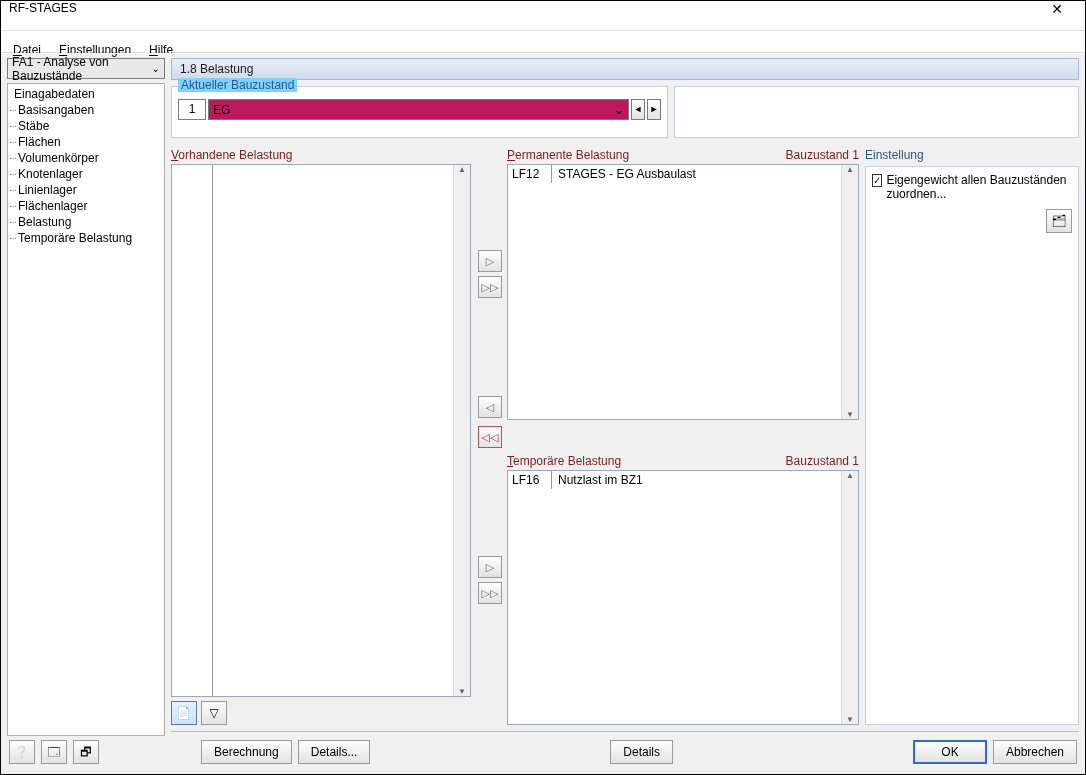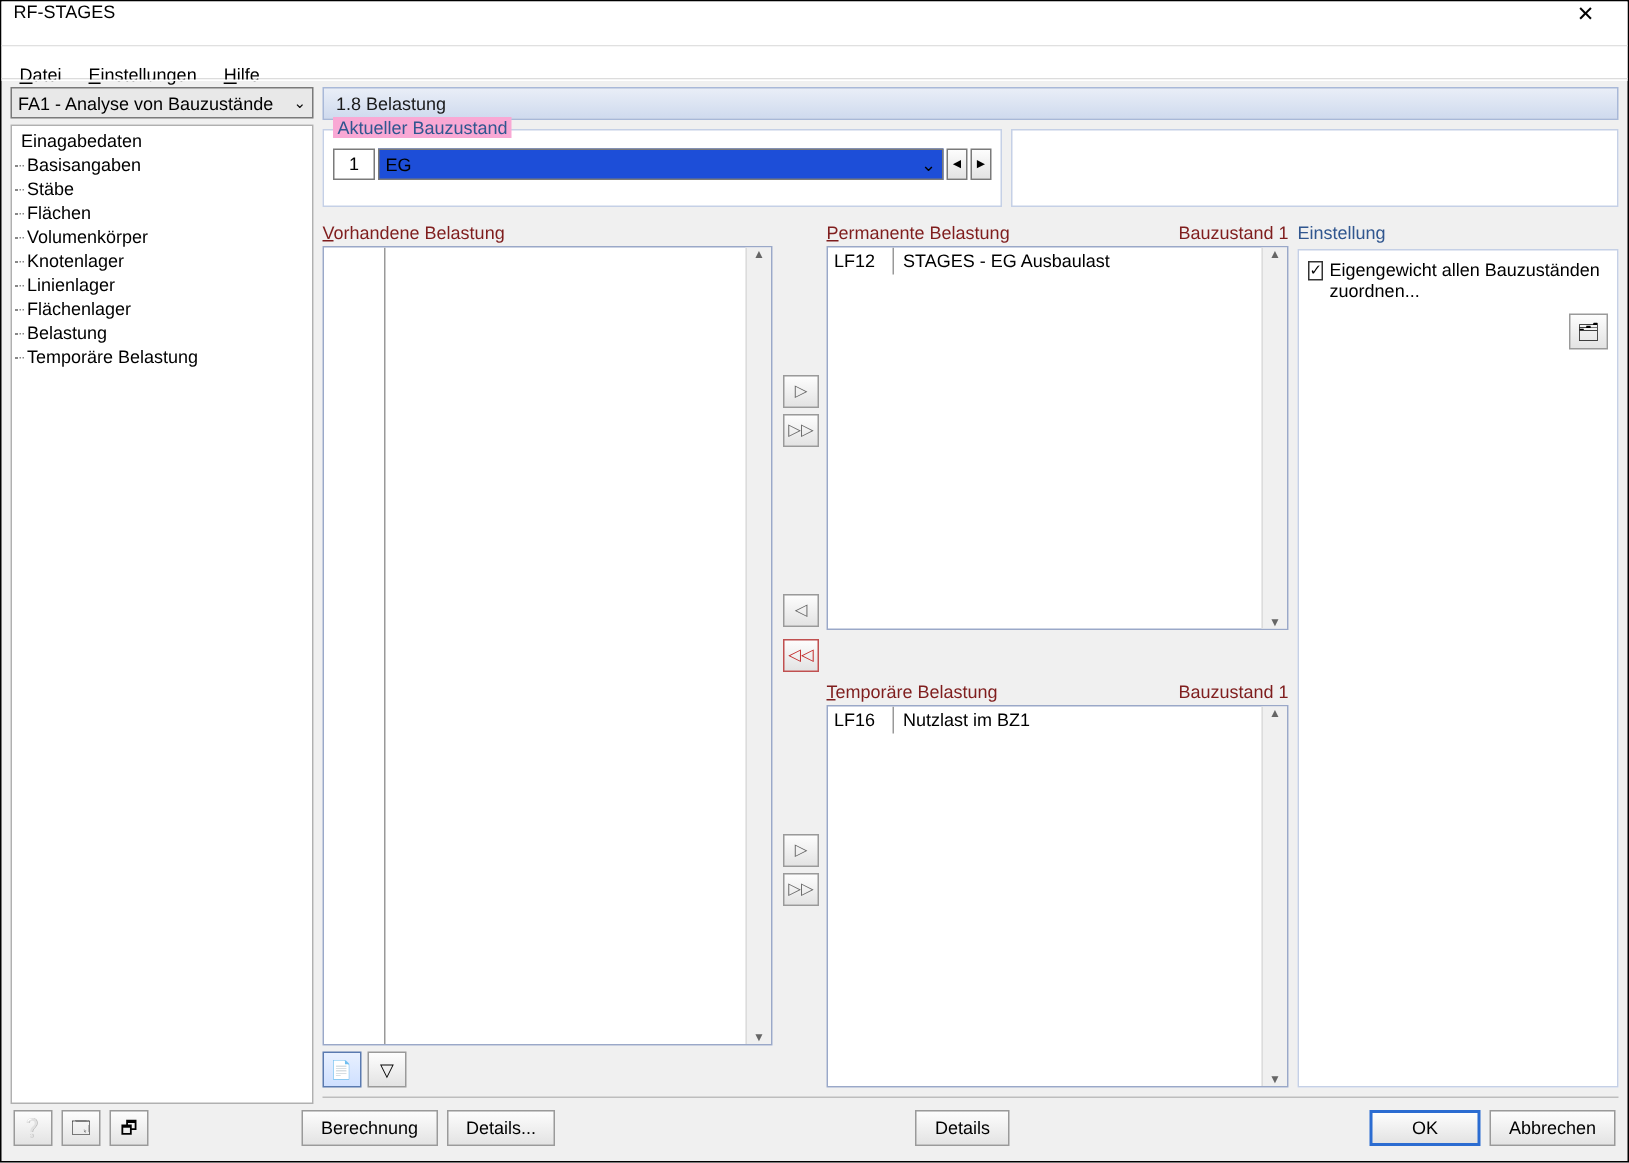--- a/index.html
+++ b/index.html
@@ -4,38 +4,38 @@
 <style>
   * { box-sizing: border-box; font-family: "Segoe UI", Tahoma, Arial, sans-serif; font-size: 12px; }
   body { margin:0; background:#fff; color:#000; }
   .window { width:1086px; height:775px; border:1px solid #000; background:#f0f0f0; position:relative; display:flex; flex-direction:column; }
   .titlebar { height:30px; background:#fff; display:flex; align-items:flex-start; padding:0 8px; border-bottom:1px solid #e0e0e0; }
   .titlebar .title { flex:1; }
   .titlebar .close { width:40px; text-align:center; font-size:14px; cursor:default; }
   .menubar { height:22px; background:#fff; display:flex; align-items:center; padding:0 4px; border-bottom:1px solid #dcdcdc; gap:2px; }
   .menubar .menuitem { padding:2px 8px; cursor:default;margin-top:16px; }
   .body-area { flex:1; display:flex; border-top:1px solid #fff; padding:4px 6px 0 6px; gap:6px; min-height:0; }
-  .sidebar { width:202px; display:flex; flex-direction:column; min-height:0; }
+  .sidebar { width:158px; display:flex; flex-direction:column; min-height:0; }
   .combo { width:100%; height:21px; border:1px solid #7a7a7a; background:#e8e8e8; display:flex; align-items:center; padding:0 4px; justify-content:space-between; }
   .combo .chev { font-size:10px; }
   .tree { flex:1; border:1px solid #b0b0b0; background:#fff; padding:2px 0; overflow:hidden; margin-top:4px; }
   .tree .root { padding:1px 6px; cursor:default; }
   .tree .item { padding:1px 6px 1px 10px; cursor:default; position:relative; }
   .tree .item::before { content:""; position:absolute; left:2px; top:50%; width:6px; border-top:1px dotted #888; }
   .main { flex:1; display:flex; flex-direction:column; min-height:0; }
   .section-title { height:22px; background:linear-gradient(#e9eef7,#cfdaee); border:1px solid #a8b8d8; display:flex; align-items:center; padding:0 8px; color:#1a1a1a; }
   .content-row { flex:1; display:flex; gap:6px; margin-top:6px; min-height:0; }
   .group { border:1px solid #c5d0e6; background:#fff; padding:6px; margin-bottom:4px; position:relative; }
-  .group-label { position:absolute; top:-9px; left:6px; background:#f9a8d4; padding:0 3px; color:#30568f; }
+  .group-label { position:absolute; top:-9px; left:6px; background:#7dd3fc; padding:0 3px; color:#30568f; }
   .group-top-row { display:flex; gap:6px; }
   .bauz-group { flex:1; }
   .bauz-empty { width:405px; height:52px; border:1px solid #c5d0e6; background:#fff; }
   .select-row { display:flex; align-items:center; gap:2px; margin-top:6px; }
   .numbox { width:28px; height:21px; border:1px solid #7a7a7a; background:#fff; text-align:center; line-height:19px; }
-  .selectbox { flex:1; height:21px; border:1px solid #7a7a7a; background:#1d4ed8; display:flex; align-items:center; padding:0 4px; justify-content:space-between; }
+  .selectbox { flex:1; height:21px; border:1px solid #7a7a7a; background:#be185d; display:flex; align-items:center; padding:0 4px; justify-content:space-between; }
   .navbtn { width:14px; height:21px; border:1px solid #7a7a7a; background:linear-gradient(#fdfdfd,#e3e3e3); text-align:center; line-height:19px; font-size:9px; cursor:default; }
   .list-col { display:flex; flex-direction:column; min-height:0; position:relative; }
   .list-col.left { width:300px; }
   .center-col { width:26px; display:flex; flex-direction:column; align-items:center; justify-content:flex-start; }
   .list-label { color:#7f1d1d; margin-bottom:2px; display:flex; justify-content:space-between; }
   .listbox { flex:1; border:1px solid #9aa8c8; background:#fff; position:relative; display:flex; min-height:0; }
   .listbox .inner { flex:1; overflow:hidden; position:relative; }
   .listbox .scroll { width:17px; background:#f0f0f0; border-left:1px solid #dcdcdc; position:relative; }
   .listbox .scroll::before { content:"▲"; position:absolute; top:0; left:0; width:100%; text-align:center; font-size:8px; color:#666; }
   .listbox .scroll::after { content:"▼"; position:absolute; bottom:0; left:0; width:100%; text-align:center; font-size:8px; color:#666; }

